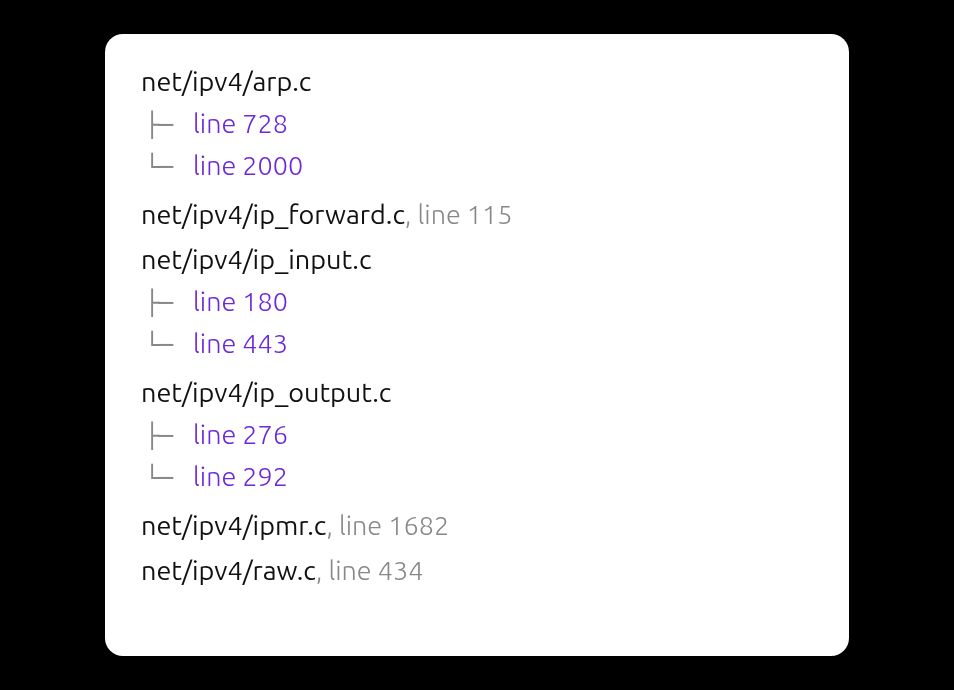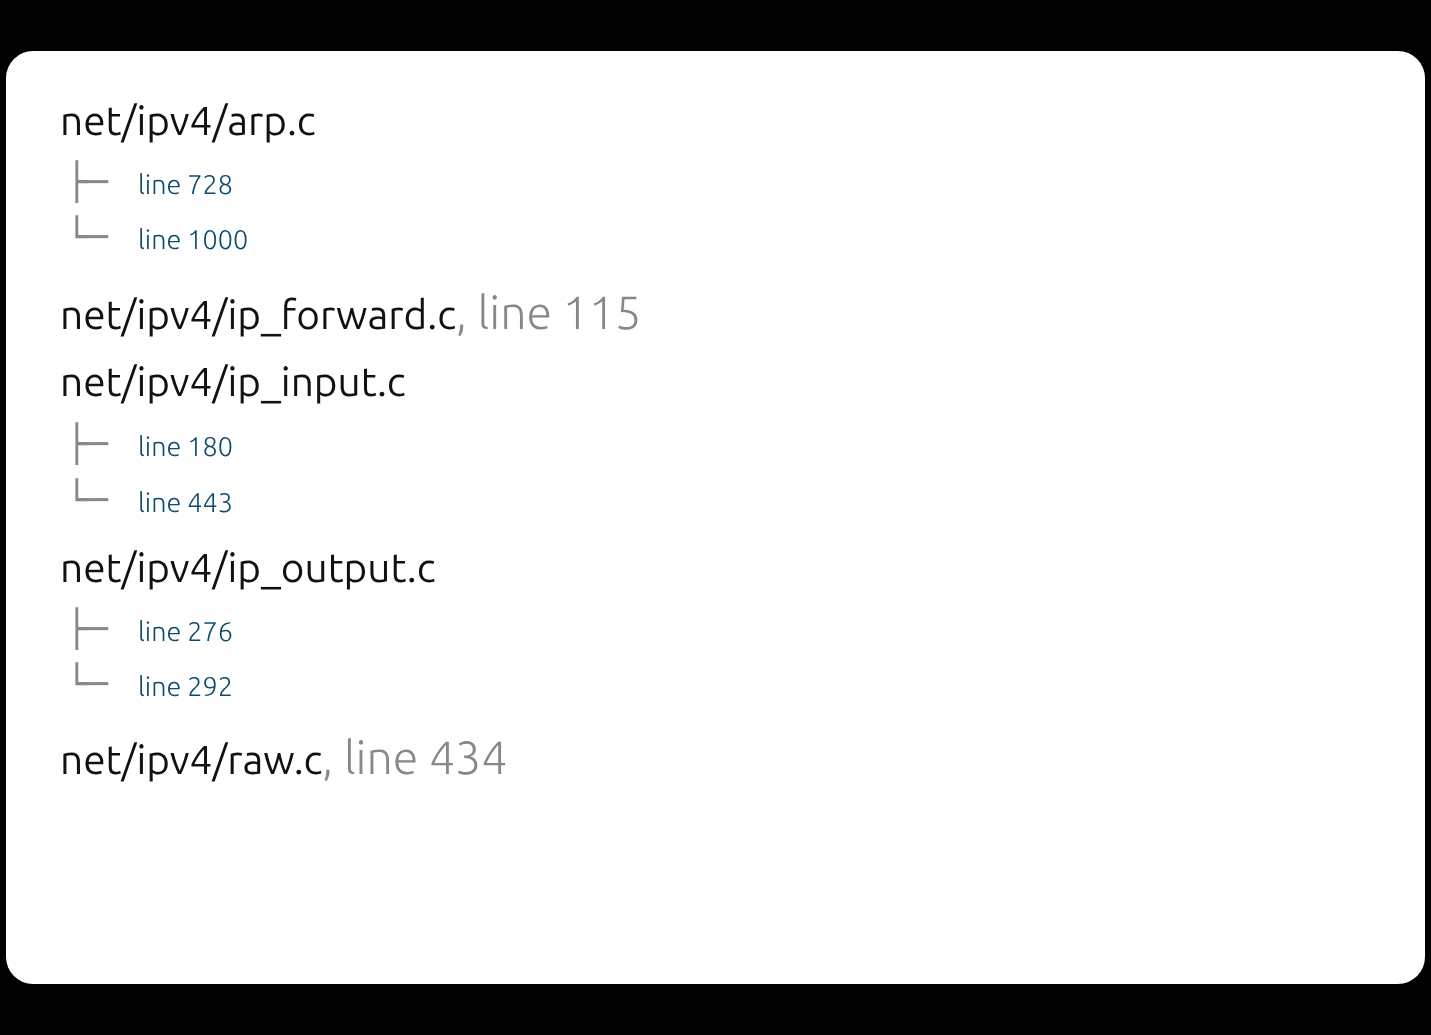--- a/index.html
+++ b/index.html
@@ -8,21 +8,21 @@
     width: 954px;
     height: 690px;
     font-family: "Ubuntu", "Segoe UI", "Helvetica Neue", Arial, sans-serif;
     display: flex;
     align-items: center;
     justify-content: center;
   }
   .card {
     background: #fff;
     border-radius: 18px;
-    width: 946px;
+    width: 744px;
     height: 622px;
     padding: 28px 36px 24px 36px;
     overflow: hidden;
   }
   ul.files {
     list-style: none;
   }
   ul.files > li {
     margin-bottom: 6px;
   }
@@ -30,61 +30,61 @@
     font-size: 27px;
     line-height: 1.45;
     color: #222;
   }
   .file-path {
     font-weight: 400;
     color: #111;
   }
   .inline-line {
     color: #888;
-    font-size: 31px;
+    font-size: 27px;
     font-weight: 300;
   }
   ul.lines {
     list-style: none;
     margin: 2px 0 8px 4px;
   }
   ul.lines li {
     display: flex;
     align-items: baseline;
     line-height: 1.55;
   }
   .branch {
     font-family: "DejaVu Sans Mono", "Menlo", monospace;
     color: #888;
     font-size: 24px;
     width: 48px;
     display: inline-block;
     letter-spacing: -1px;
   }
   .line-label {
-    color: #0c4a6e;
-    font-size: 18px;
+    color: #6d28d9;
+    font-size: 27px;
     font-weight: 300;
   }
 </style>
 </head>
 <body>
 
 <div class="card">
   <ul class="files">
       <li>
         <div class="file-line"><span class="file-path">net/ipv4/arp.c</span></div>
         <ul class="lines">
           <li>
             <span class="branch">├─</span>
             <span class="line-label">line 728</span>
           </li>
           <li>
             <span class="branch">└─</span>
-            <span class="line-label">line 1000</span>
+            <span class="line-label">line 2000</span>
           </li>
         </ul>
       </li>
       <li>
         <div class="file-line"><span class="file-path">net/ipv4/ip_forward.c</span><span class="inline-line">, line 115</span></div>
       </li>
       <li>
         <div class="file-line"><span class="file-path">net/ipv4/ip_input.c</span></div>
         <ul class="lines">
           <li>
@@ -104,16 +104,19 @@
             <span class="branch">├─</span>
             <span class="line-label">line 276</span>
           </li>
           <li>
             <span class="branch">└─</span>
             <span class="line-label">line 292</span>
           </li>
         </ul>
       </li>
       <li>
+        <div class="file-line"><span class="file-path">net/ipv4/ipmr.c</span><span class="inline-line">, line 1682</span></div>
+      </li>
+      <li>
         <div class="file-line"><span class="file-path">net/ipv4/raw.c</span><span class="inline-line">, line 434</span></div>
       </li>
     </ul>
 </div>
 
 </body></html>

